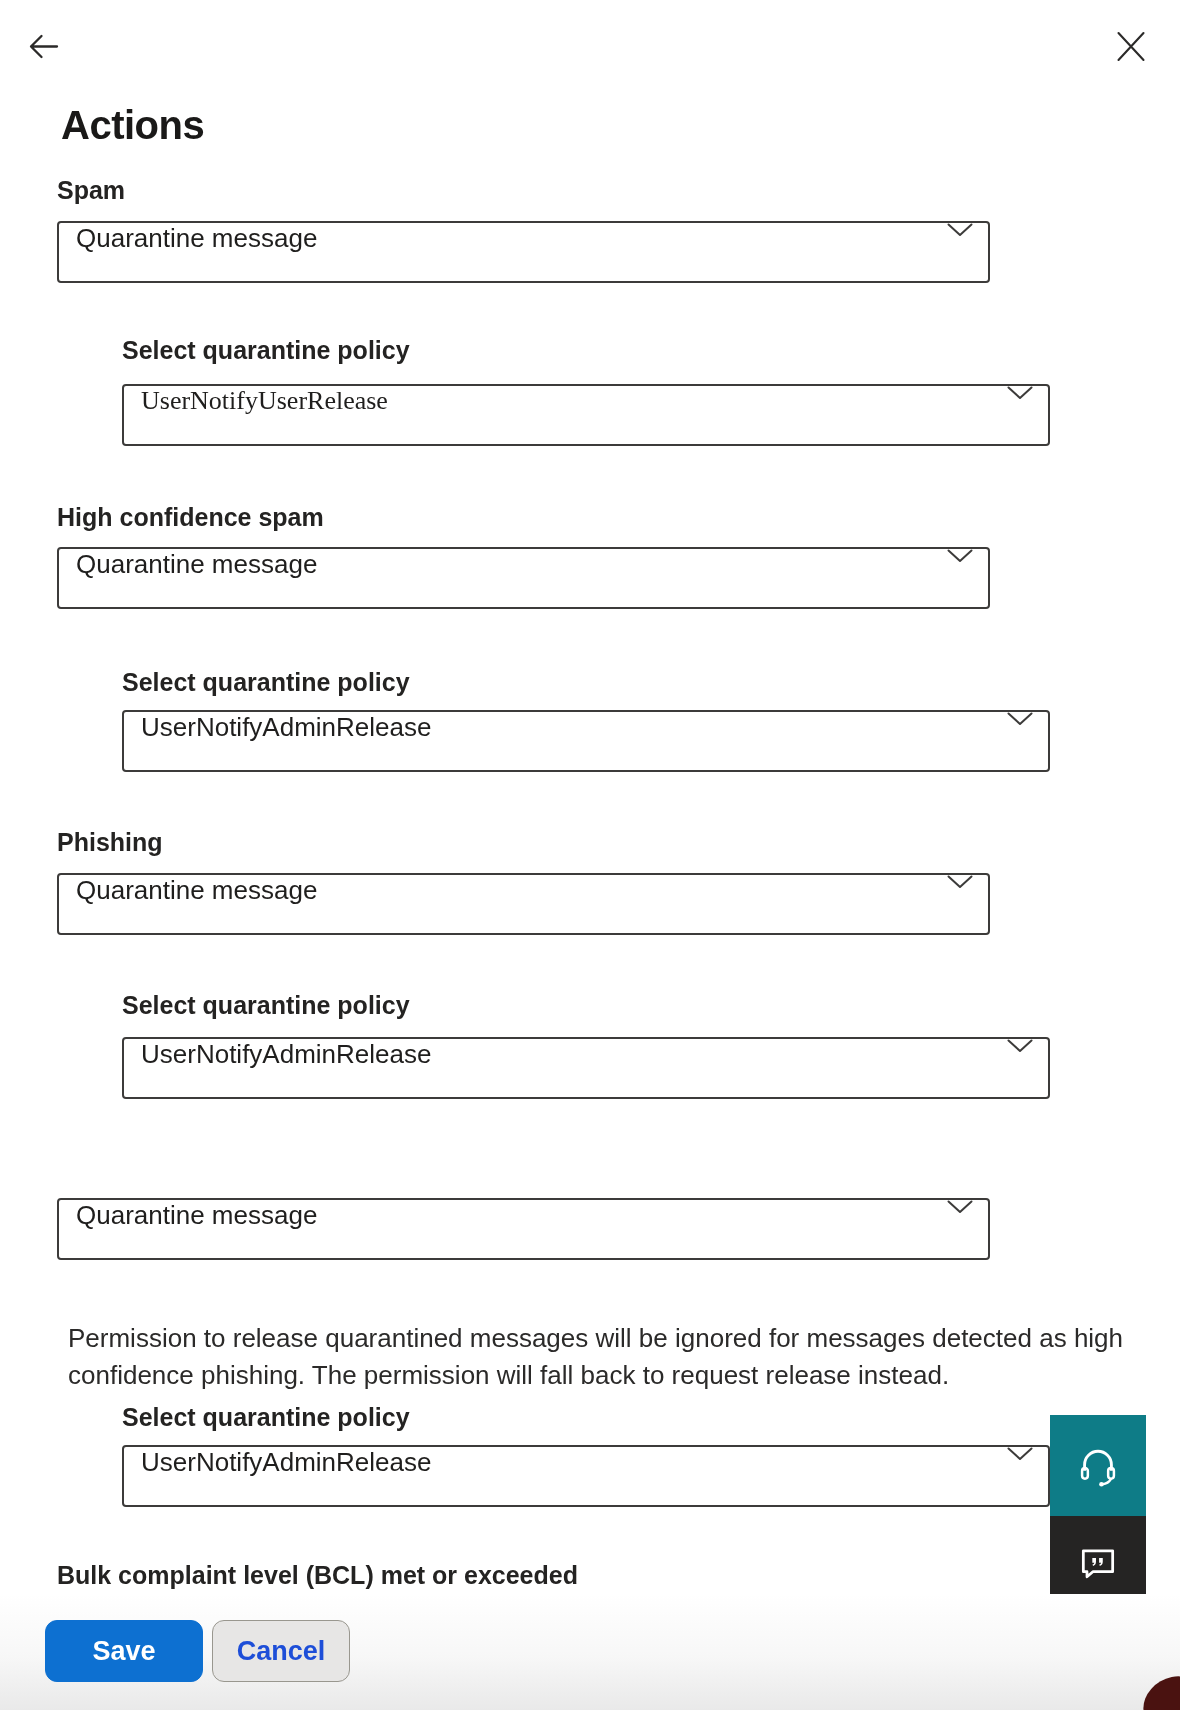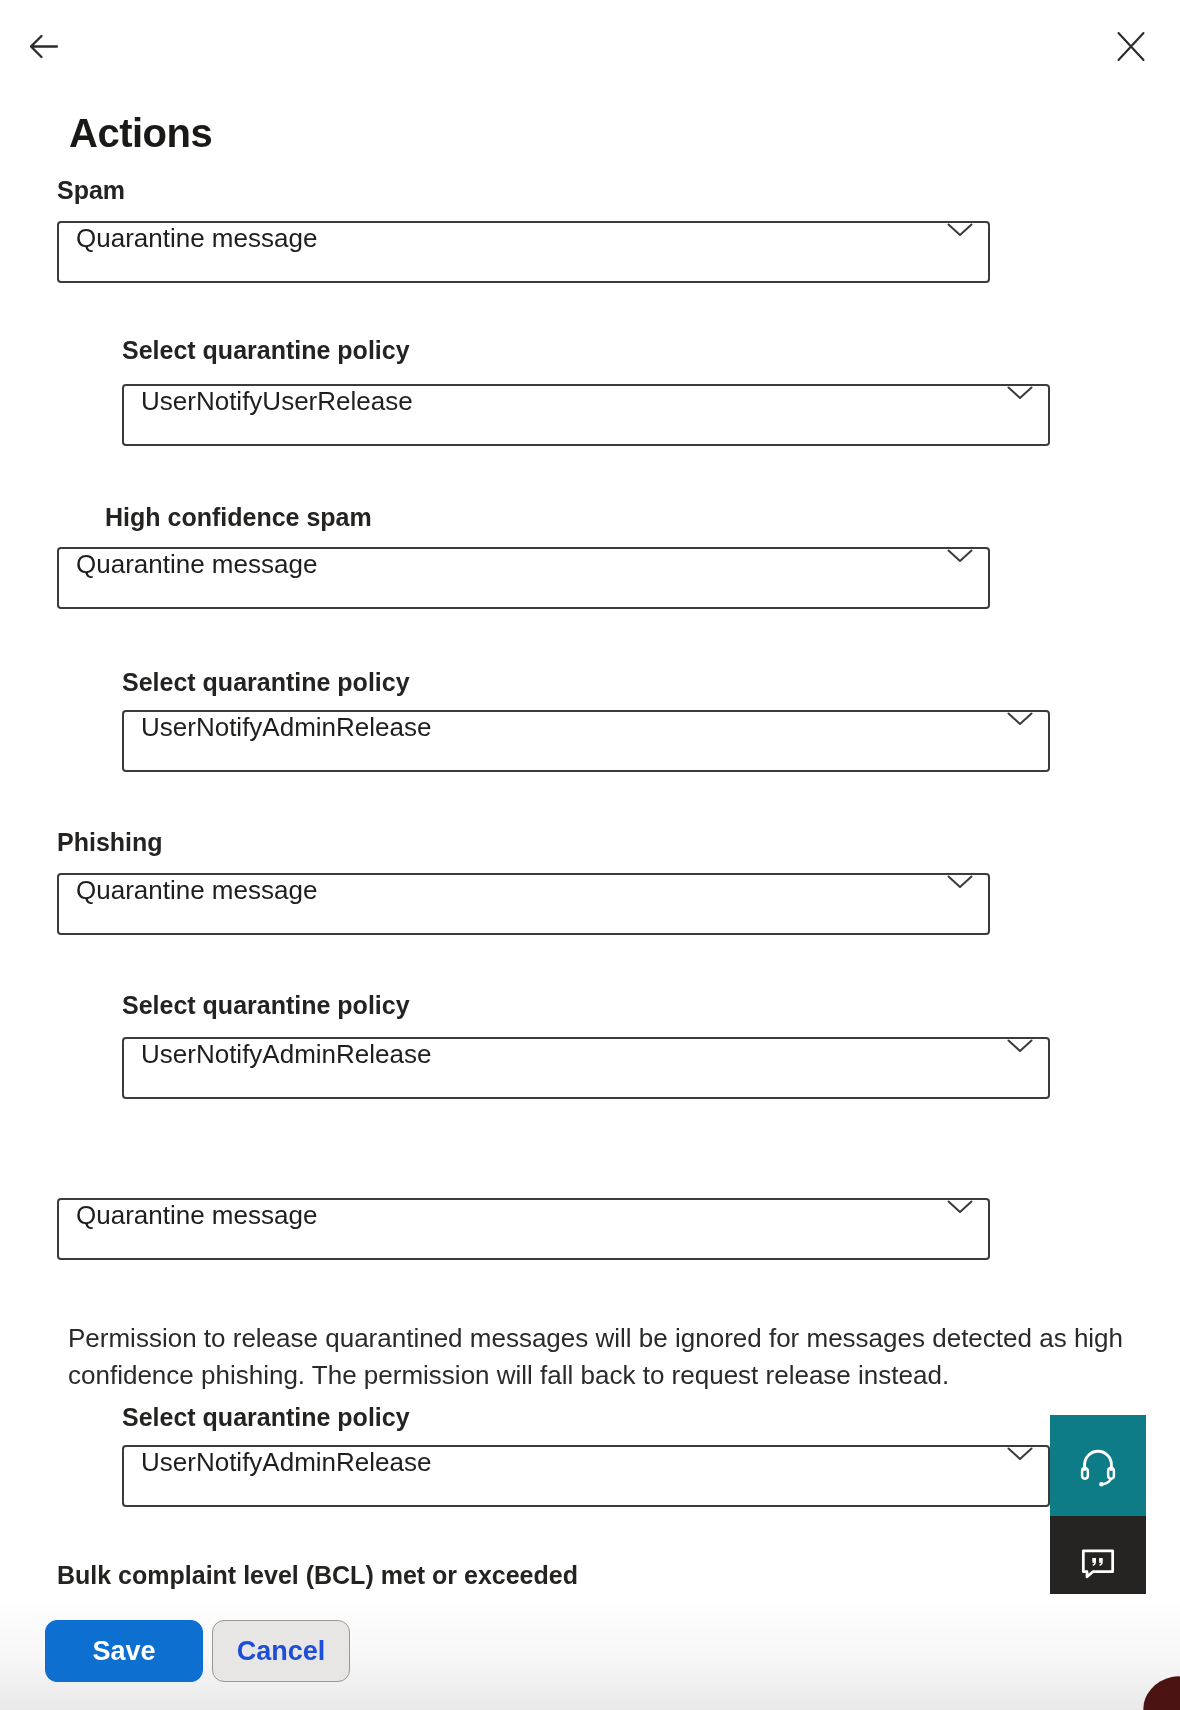--- a/index.html
+++ b/index.html
@@ -1,21 +1,21 @@
 <!DOCTYPE html>
 <html><head>
 <meta charset="utf-8">
 <style>
   html,body{margin:0;padding:0;background:#ffffff;}
   .screen{
     position:relative;width:1180px;height:1710px;background:#ffffff;overflow:hidden;
     font-family:"Liberation Sans",sans-serif;color:#242322;
   }
   .icon-btn{position:absolute;background:transparent;border:none;padding:0;margin:0;cursor:pointer;line-height:0;}
-  .page-title{position:absolute;left:57px;top:99px;margin:12px;font-size:40px;font-weight:700;color:#1a1918;letter-spacing:-0.5px;}
+  .page-title{position:absolute;left:57px;top:99px;margin:4px;font-size:40px;font-weight:700;color:#1a1918;letter-spacing:-0.5px;}
   .flabel{position:absolute;font-size:25px;line-height:30px;font-weight:600;color:#242322;white-space:nowrap;}
   .dropdown{
     position:absolute;height:62px;box-sizing:border-box;background:#fff;
     border:2px solid #3c3b3a;border-radius:4px;display:flex;align-items:flex-start;
     padding:0 15px 0 17px;cursor:pointer;
   }
   .dd-text{flex:1 1 auto;font-size:26px;color:#1f1e1d;white-space:nowrap;overflow:hidden;}
   .chev{flex:0 0 auto;}
   .chev path{fill:none;stroke:#3c3b3a;stroke-width:2;stroke-linecap:round;stroke-linejoin:round;}
   .note{position:absolute;left:52px;top:1304px;width:1072px;margin:16px;font-size:26px;line-height:37px;font-weight:400;color:#2b2a29;}
@@ -56,28 +56,28 @@
   <h1 class="page-title">Actions</h1>
 
   <div class="flabel" style="left:57px;top:175px;">Spam</div>
   <div class="dropdown" style="left:57px;top:221px;width:933px;">
     <span class="dd-text">Quarantine message</span>
     <svg class="chev" width="26" height="14" viewBox="0 0 26 14">
         <path d="M1.5 1.5 L13 12 L24.5 1.5"></path>
       </svg>
   </div>
   <div class="flabel" style="left:122px;top:335px;">Select quarantine policy</div>
-  <div class="dropdown" style="left:122px;top:384px;width:928px;">
+  <div class="dropdown" style="left:122px;top:384px;width:928px;font-family:Liberation Serif, serif;">
     <span class="dd-text">UserNotifyUserRelease</span>
     <svg class="chev" width="26" height="14" viewBox="0 0 26 14">
         <path d="M1.5 1.5 L13 12 L24.5 1.5"></path>
       </svg>
   </div>
 
-  <div class="flabel" style="left:57px;top:502px;margin-left:48px;">High confidence spam</div>
+  <div class="flabel" style="left:57px;top:502px;">High confidence spam</div>
   <div class="dropdown" style="left:57px;top:547px;width:933px;">
     <span class="dd-text">Quarantine message</span>
     <svg class="chev" width="26" height="14" viewBox="0 0 26 14">
         <path d="M1.5 1.5 L13 12 L24.5 1.5"></path>
       </svg>
   </div>
   <div class="flabel" style="left:122px;top:667px;">Select quarantine policy</div>
   <div class="dropdown" style="left:122px;top:710px;width:928px;">
     <span class="dd-text">UserNotifyAdminRelease</span>
     <svg class="chev" width="26" height="14" viewBox="0 0 26 14">

